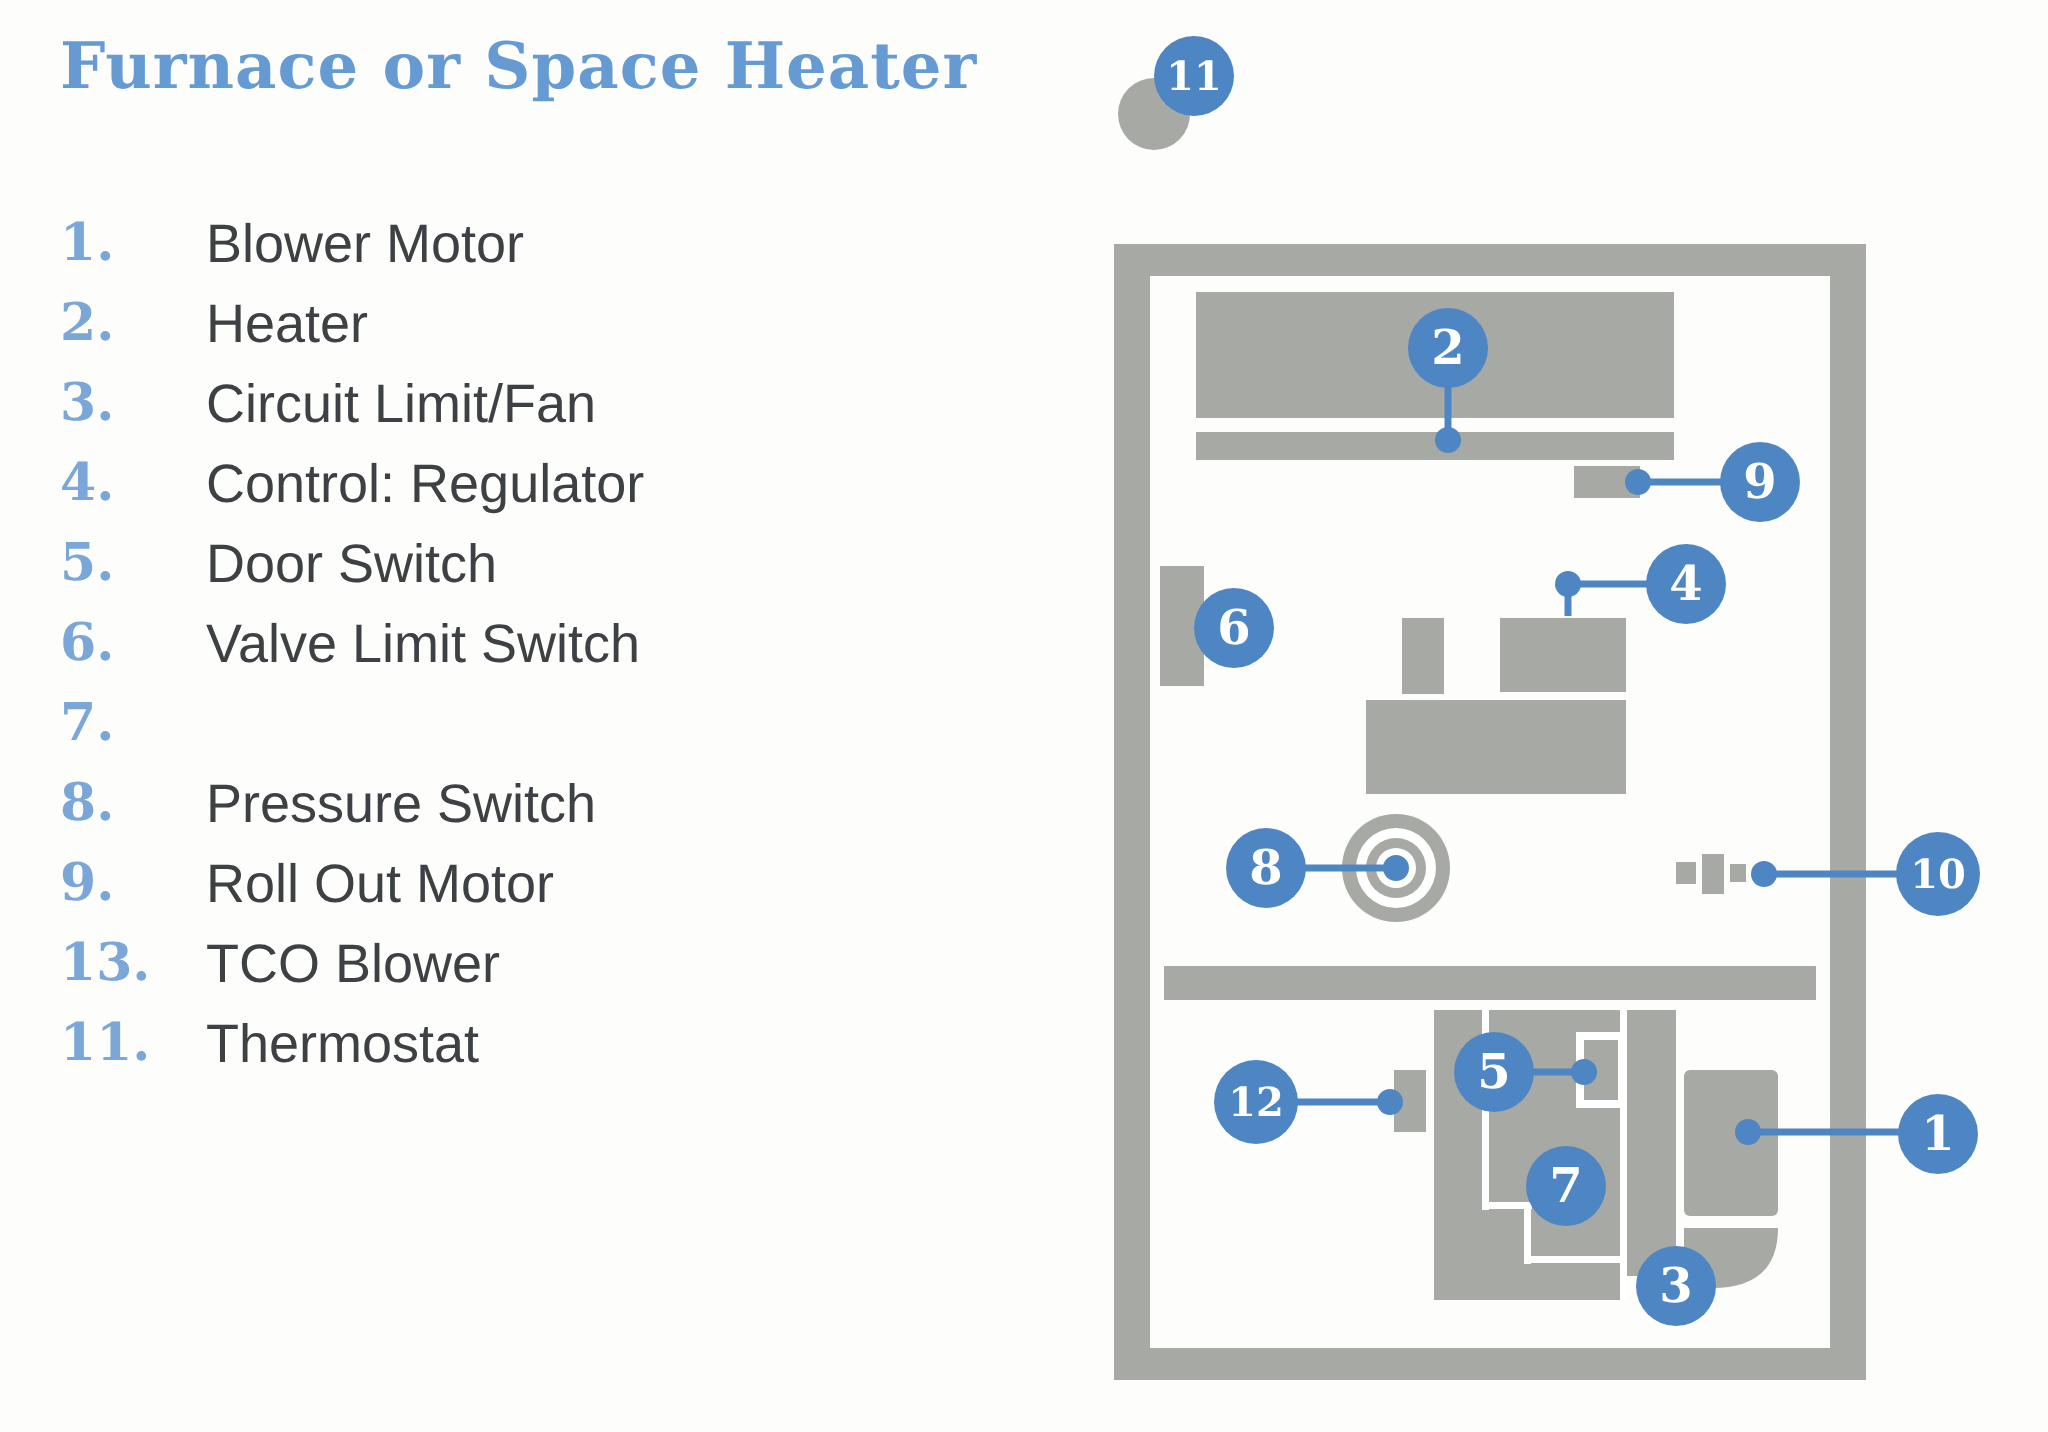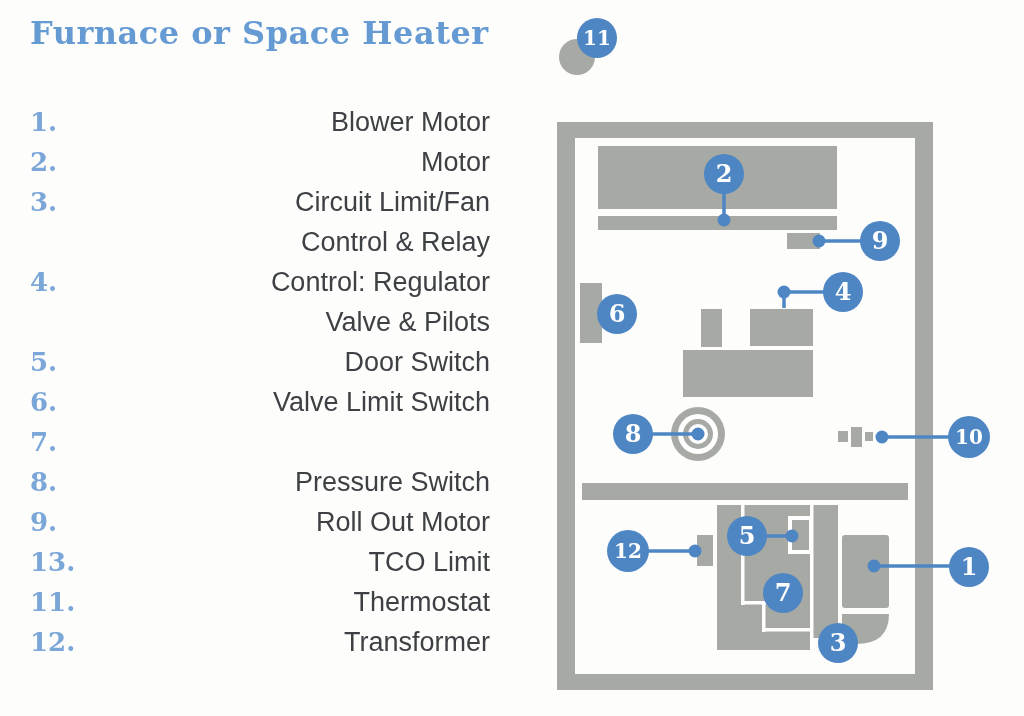--- a/index.html
+++ b/index.html
@@ -18,21 +18,21 @@
     position:absolute;left:30px;top:102px;width:460px;
     font-size:27px;line-height:40px;color:#3e4144;
   }
   .legend-row{display:flex;align-items:flex-start;}
   .legend-num{
     flex:0 0 73px;
     font-family:"DejaVu Serif",serif;font-weight:bold;
     color:#7aa6d8;font-size:26px;
   }
   .legend-lbl{flex:1;}
-  .legend-lbl span{display:block;text-align:right;}
+  .legend-lbl span{display:block;}
   svg{position:absolute;left:0;top:0;}
   .comp{fill:#a6a9a4;}
   .wline{fill:#ffffff;}
   .cline{stroke:#4e86c4;stroke-width:3.5;fill:none;}
   .cdot{fill:#4e86c4;}
   .ccirc{fill:#4e86c4;}
   .cnum{
     fill:#ffffff;font-family:"DejaVu Serif",serif;font-weight:bold;
     text-anchor:middle;
   }
@@ -47,35 +47,33 @@
 <div class="legend">
   <div class="legend-row">
     <div class="legend-num">1.</div>
     <div class="legend-lbl">
       <span>Blower Motor</span>
     </div>
   </div>
   <div class="legend-row">
     <div class="legend-num">2.</div>
     <div class="legend-lbl">
-      <span>Motor</span>
+      <span>Heater</span>
     </div>
   </div>
   <div class="legend-row">
     <div class="legend-num">3.</div>
     <div class="legend-lbl">
       <span>Circuit Limit/Fan</span>
-      <span>Control &amp; Relay</span>
     </div>
   </div>
   <div class="legend-row">
     <div class="legend-num">4.</div>
     <div class="legend-lbl">
       <span>Control: Regulator</span>
-      <span>Valve &amp; Pilots</span>
     </div>
   </div>
   <div class="legend-row">
     <div class="legend-num">5.</div>
     <div class="legend-lbl">
       <span>Door Switch</span>
     </div>
   </div>
   <div class="legend-row">
     <div class="legend-num">6.</div>
@@ -94,33 +92,27 @@
   </div>
   <div class="legend-row">
     <div class="legend-num">9.</div>
     <div class="legend-lbl">
       <span>Roll Out Motor</span>
     </div>
   </div>
   <div class="legend-row">
     <div class="legend-num">13.</div>
     <div class="legend-lbl">
-      <span>TCO Limit</span>
+      <span>TCO Blower</span>
     </div>
   </div>
   <div class="legend-row">
     <div class="legend-num">11.</div>
     <div class="legend-lbl">
       <span>Thermostat</span>
-    </div>
-  </div>
-  <div class="legend-row">
-    <div class="legend-num">12.</div>
-    <div class="legend-lbl">
-      <span>Transformer</span>
     </div>
   </div>
 </div>
 
 <svg width="1024" height="716" viewBox="0 0 1024 716">
 
   <g>
     <rect class="comp" x="557" y="122" width="376" height="16"></rect>
     <rect class="comp" x="557" y="122" width="18" height="568"></rect>
     <rect class="comp" x="915" y="122" width="18" height="568"></rect>

